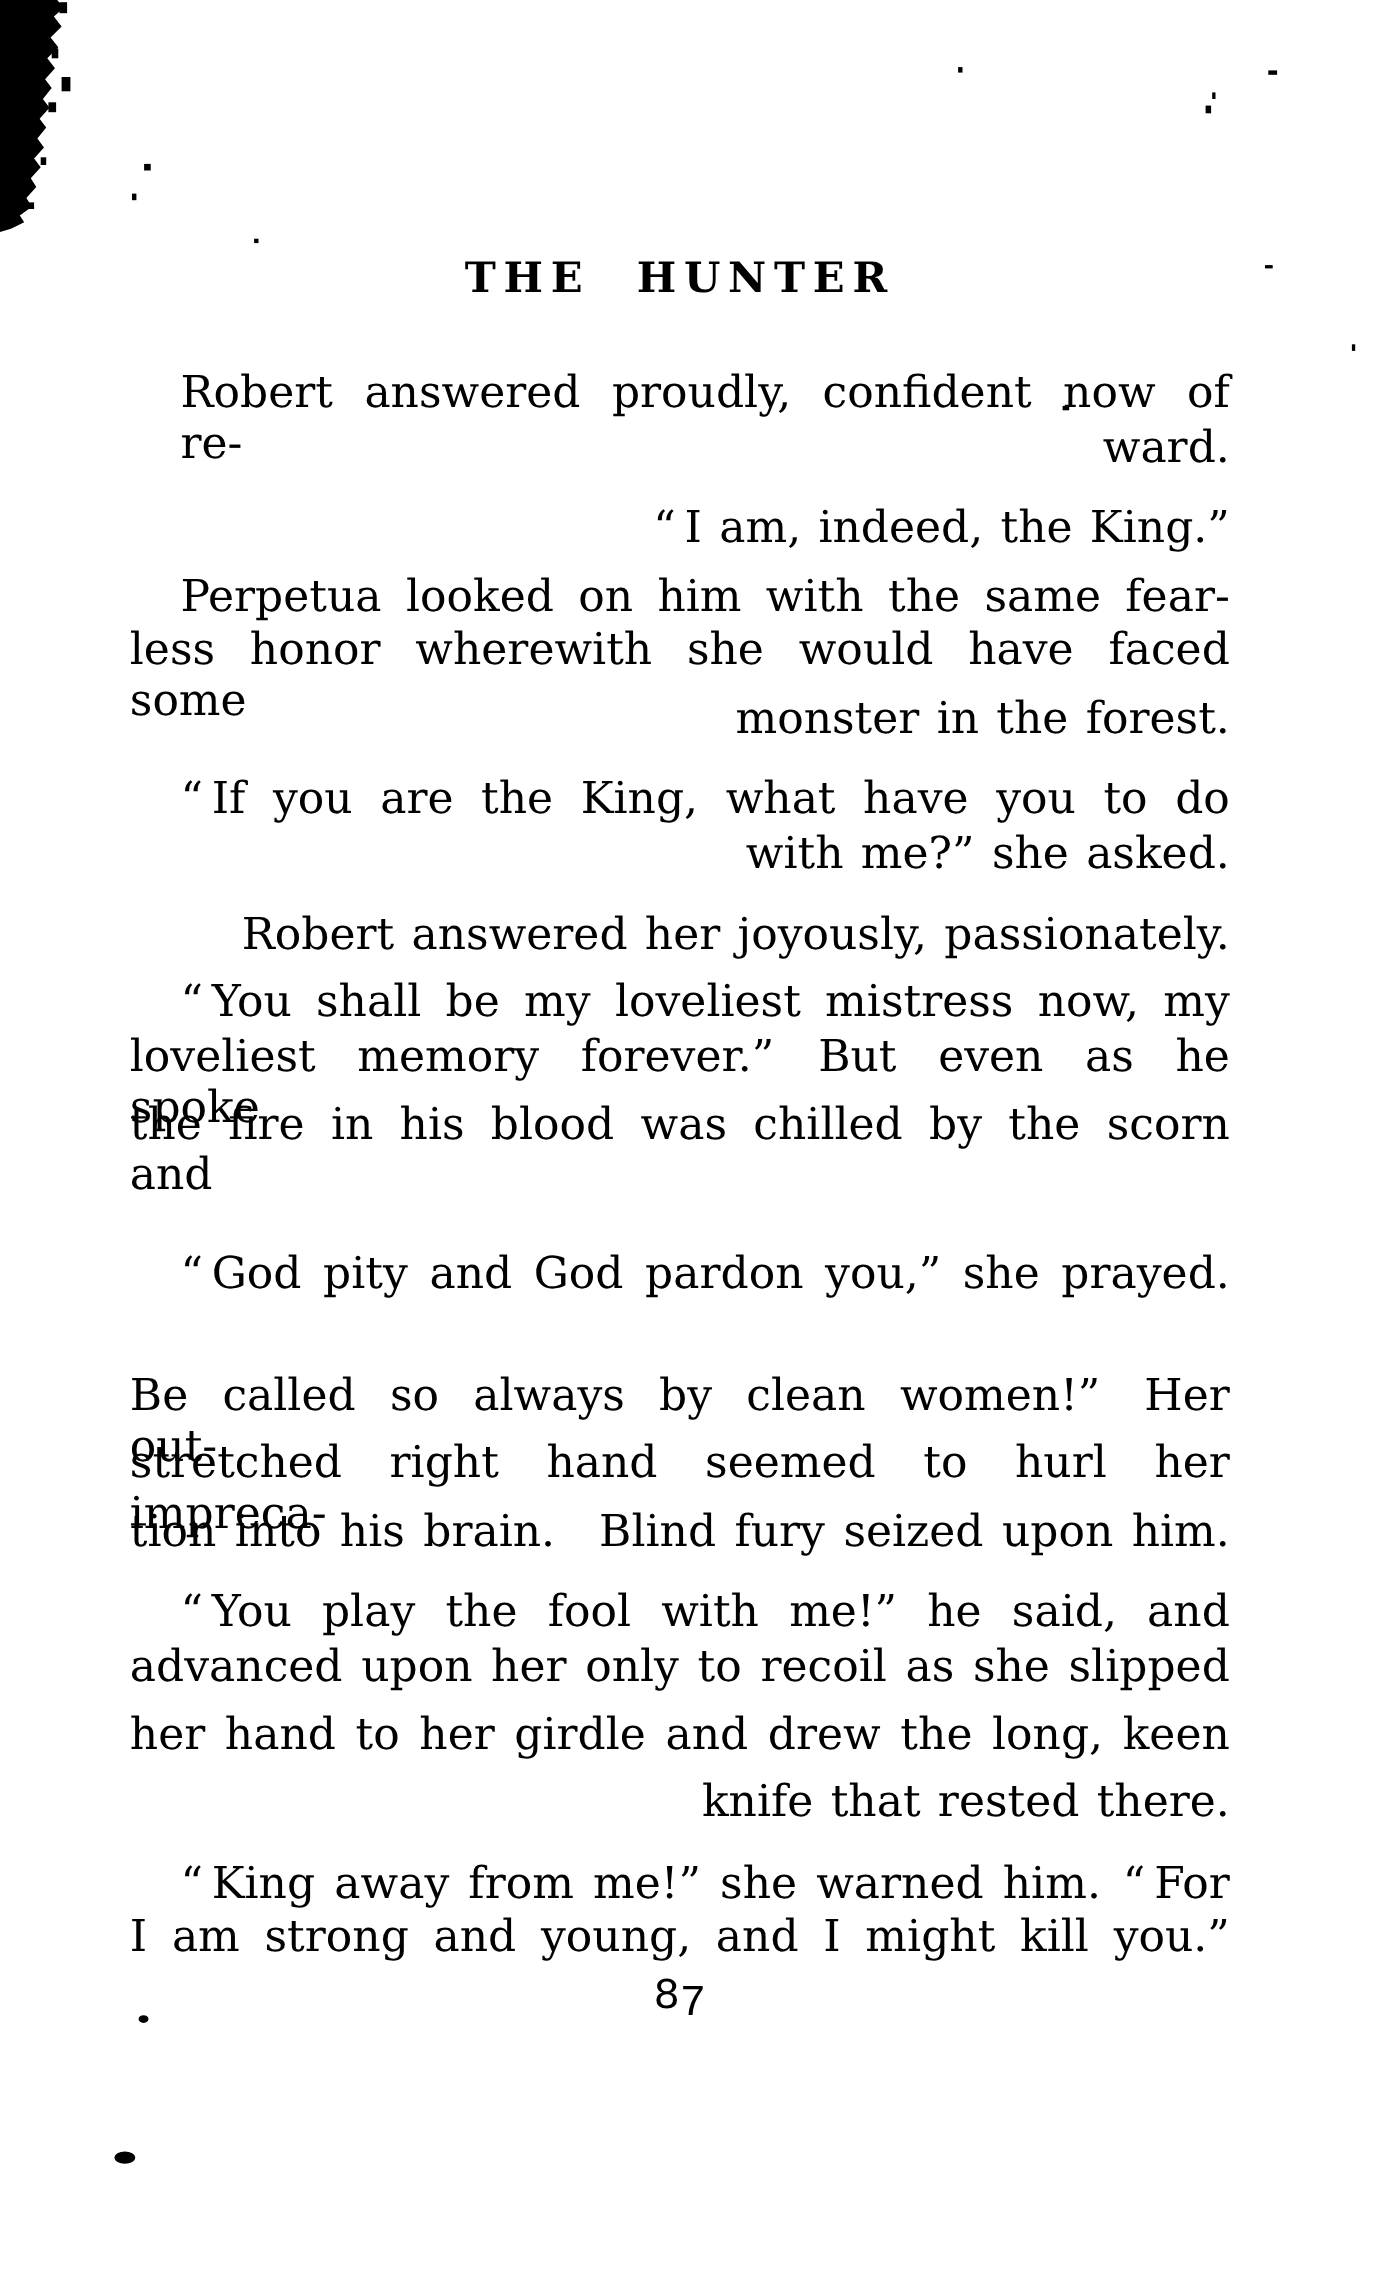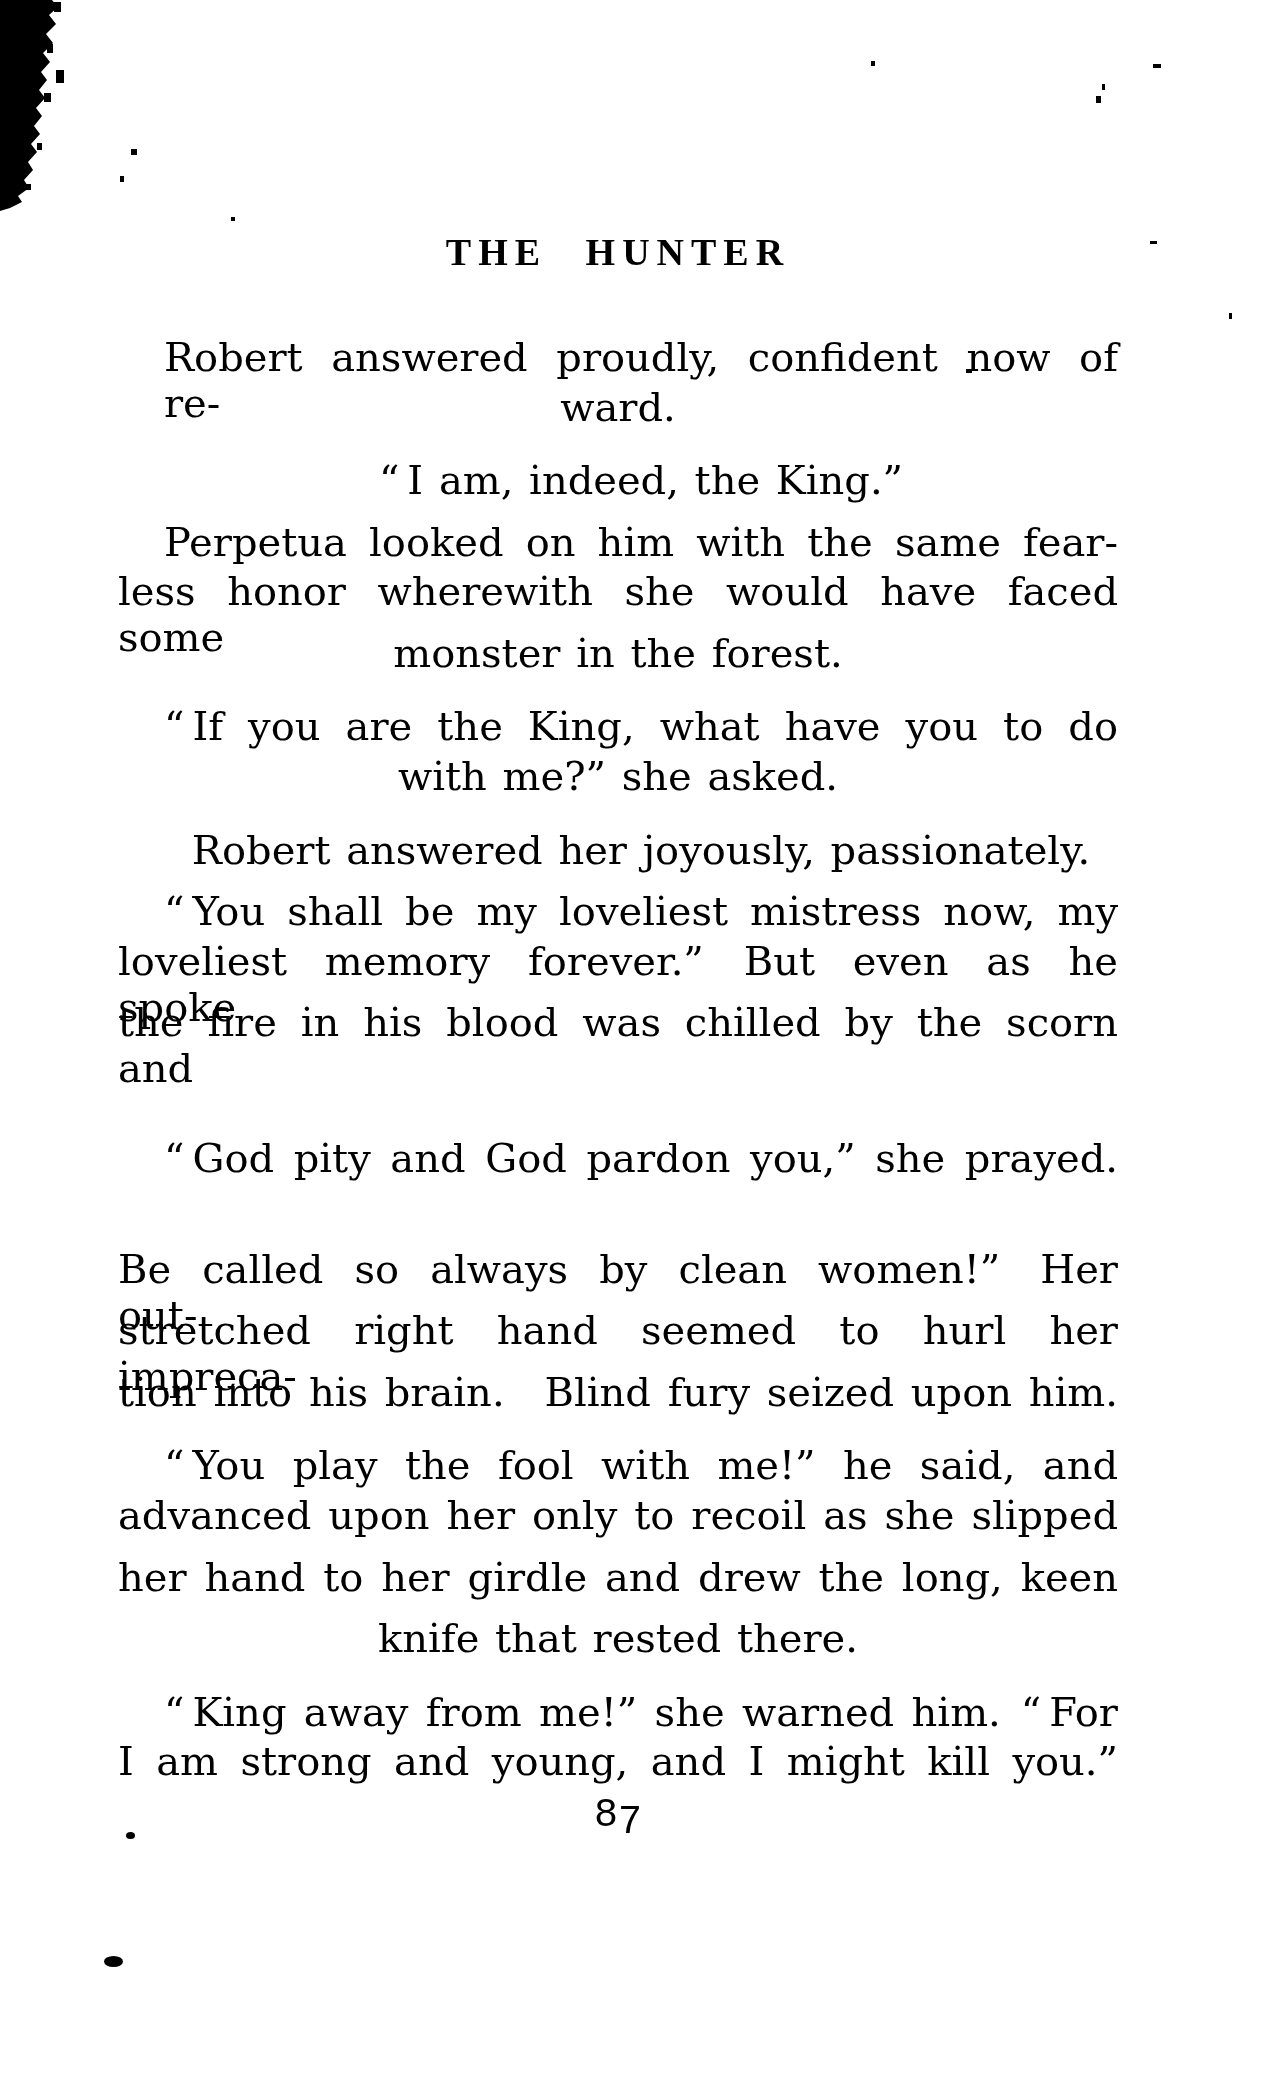--- a/index.html
+++ b/index.html
@@ -13,32 +13,31 @@
   }
   .page{position:absolute;inset:0;}
   .chapter-title{
     position:absolute;
     left:118px;top:233px;width:1000px;
     text-align:center;
     font-size:38px;line-height:1;
     font-weight:bold;
     letter-spacing:7px;
     word-spacing:22px;
-    font-family:Liberation Serif, serif;
   }
   .line{
     position:absolute;
     left:118px;width:1000px;
     font-size:40px;line-height:1.15;
     word-spacing:3px;
     white-space:normal;
     box-sizing:border-box;
   }
   .justify{text-align:justify;text-align-last:justify;}
-  .left{text-align:center;}
+  .left{text-align:right;}
   .indent{padding-left:46px;margin-top:12px;}
   .page-number{
     position:absolute;
     left:118px;top:1796px;width:1000px;
     text-align:center;
     font-size:40px;line-height:1;font-family:Liberation Mono, monospace;
   }
   .page-number .low{position:relative;top:7px;}
   .speck{position:absolute;background:#000;}
   .speck.round{border-radius:50%;}

